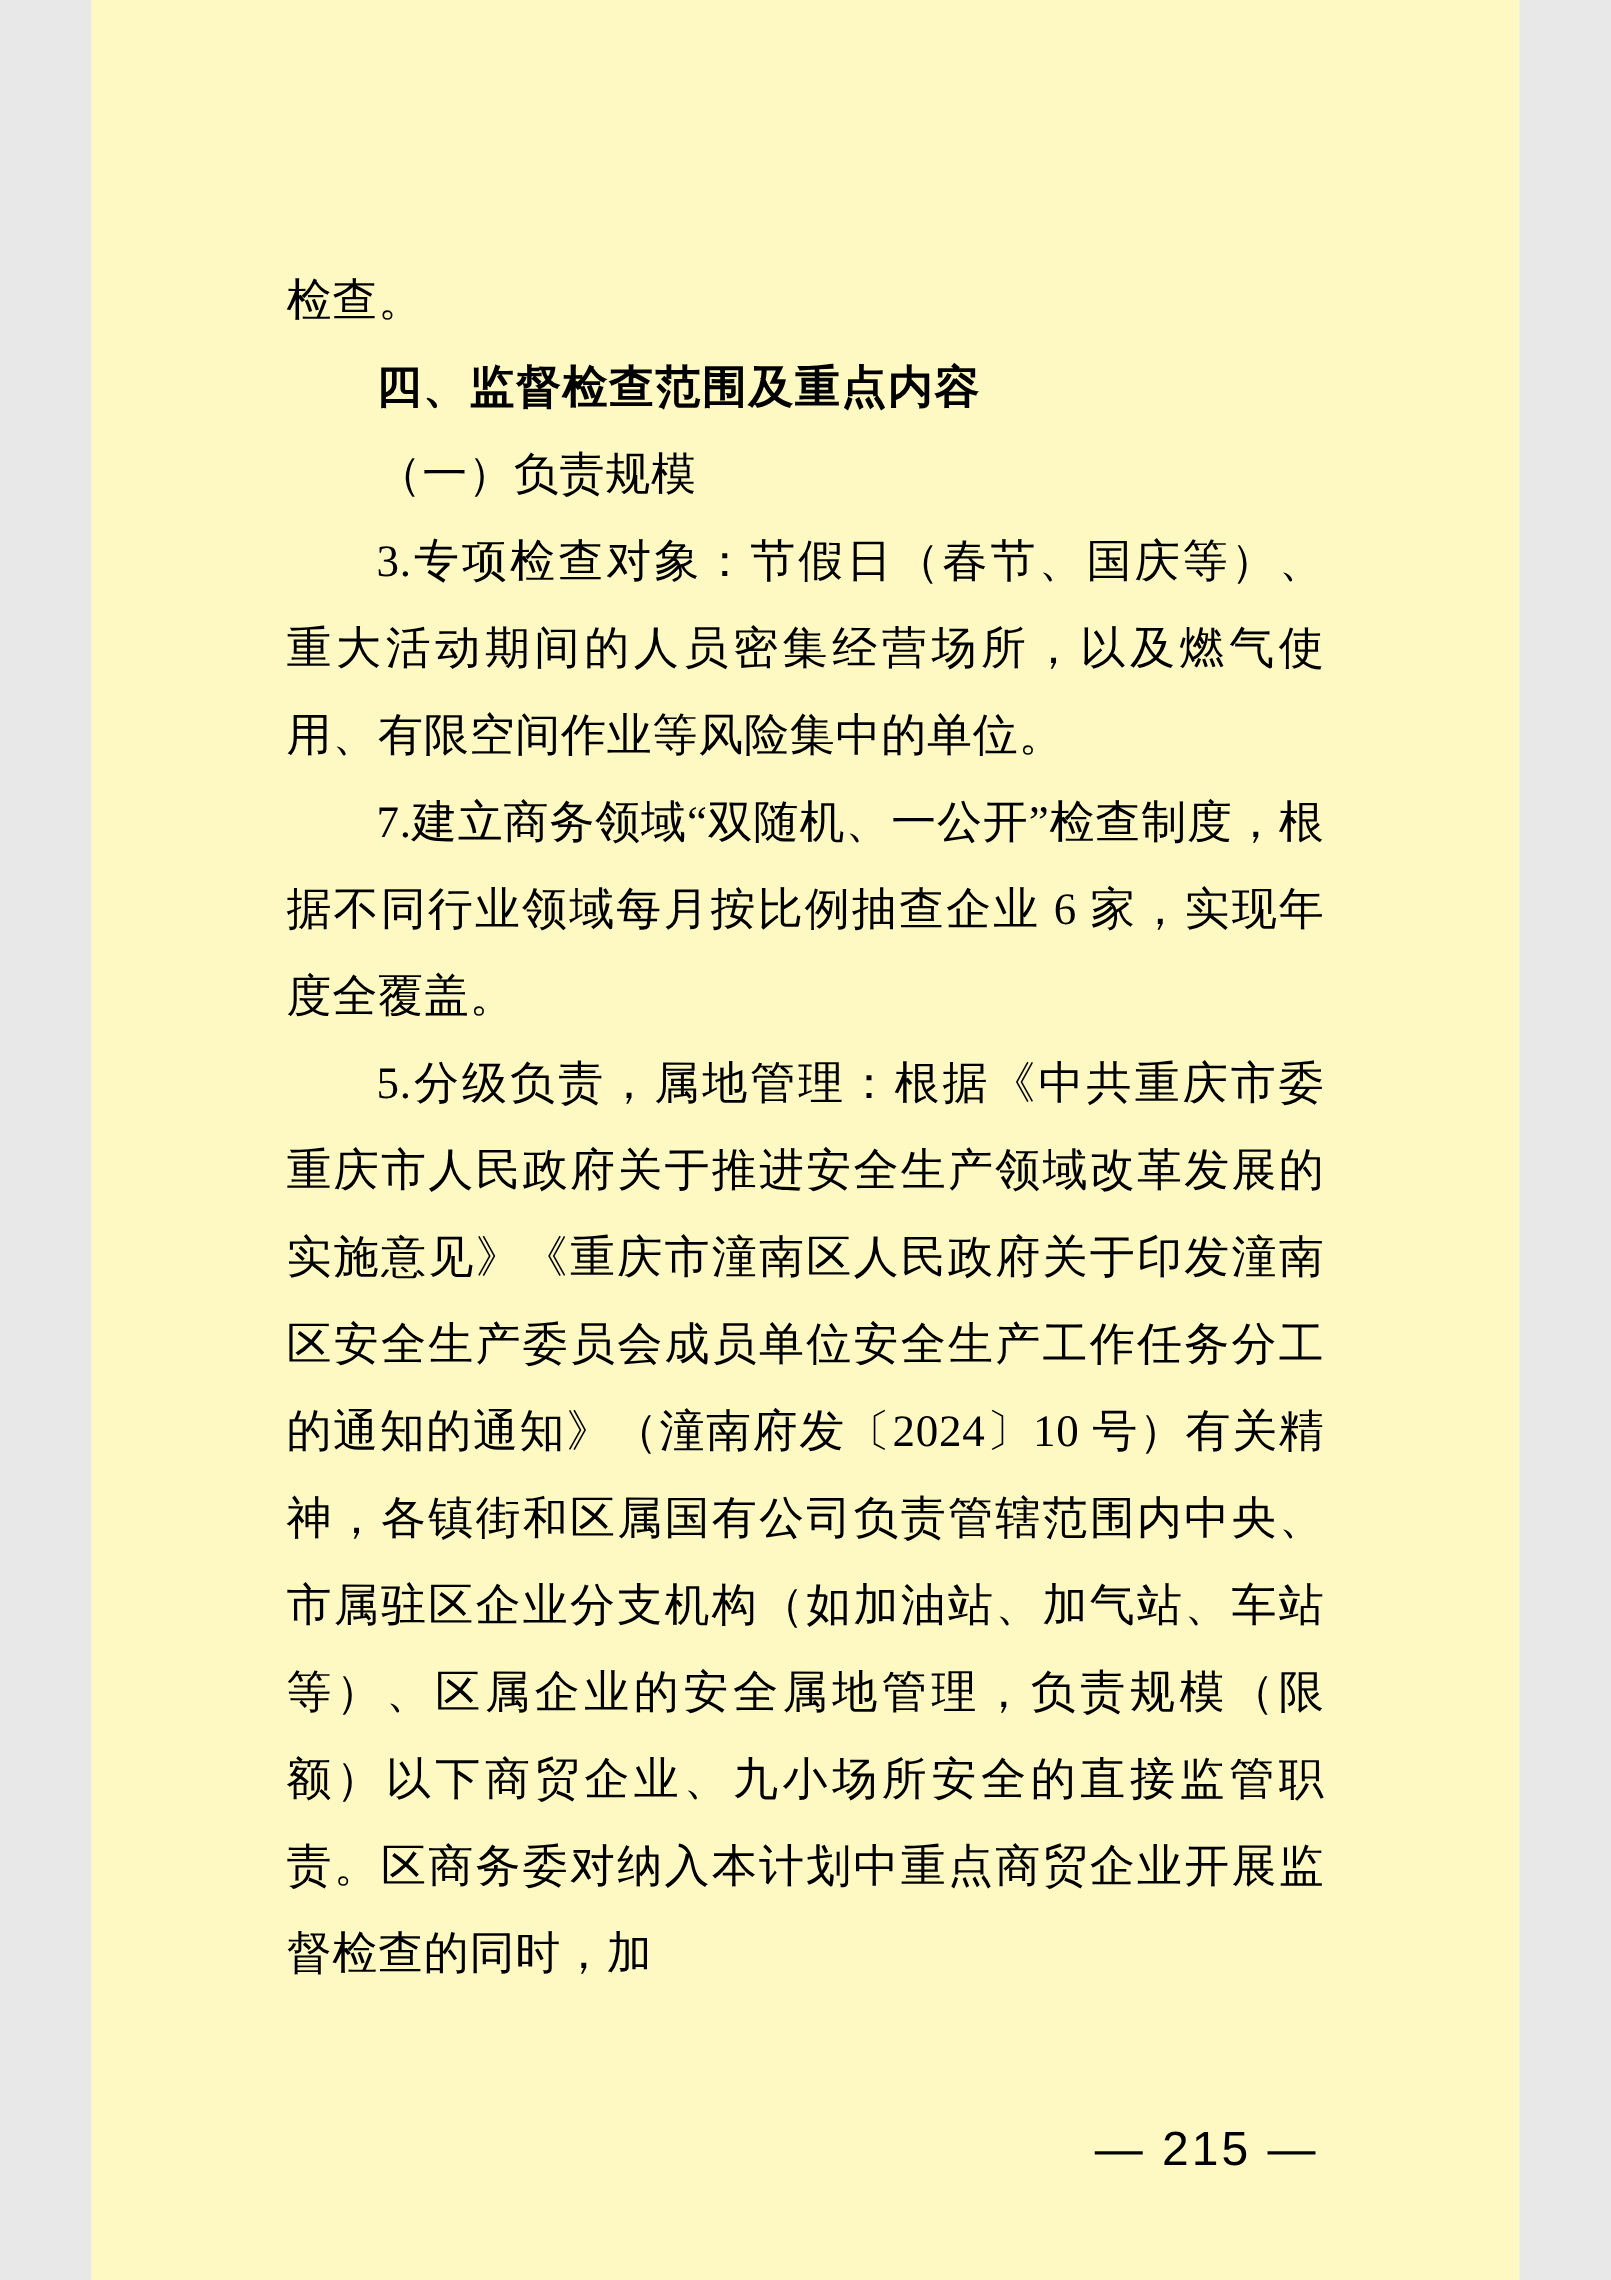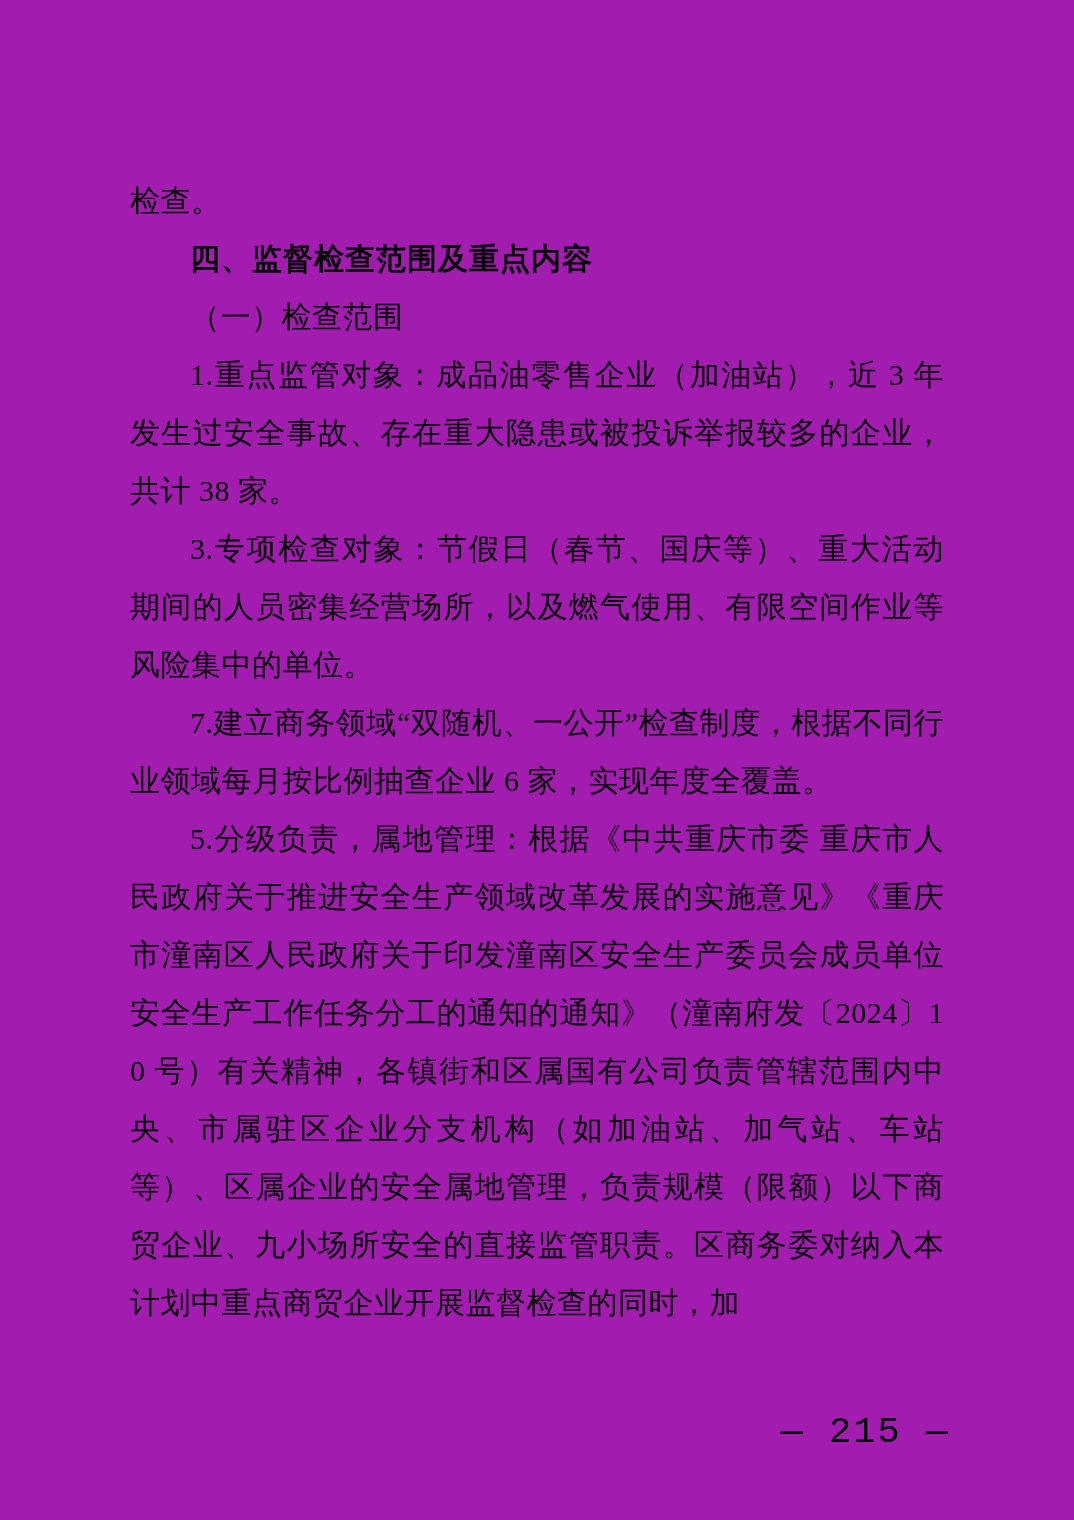--- a/index.html
+++ b/index.html
@@ -2,24 +2,24 @@
 <html><head>
 <meta charset="utf-8">
 <style>
   html, body {
     margin: 0;
     padding: 0;
     background: #e8e8e8;
   }
   .page {
     position: relative;
-    width: 1074px;
+    width: 952px;
     height: 1520px;
     margin: 0 auto;
-    background: #a21caf;
+    background: #fef9c3;
     box-sizing: border-box;
     padding: 172px 130px 0 130px;
     font-family: "Liberation Serif", "DejaVu Serif", serif;
     color: #000000;
     overflow: hidden;
   }
   .para {
     margin: 0;
     font-size: 30px;
     line-height: 58px;
@@ -34,40 +34,39 @@
   .heading {
     font-family: Liberation Sans, sans-serif;
     font-weight: 700;
     letter-spacing: 1px;
   }
   .subheading {
     font-weight: 400;
   }
   .page-number {
     position: absolute;
-    right: 124px;
+    right: 134px;
     bottom: 72px;
-    font-size: 37px;
+    font-size: 32px;
     line-height: 32px;
     letter-spacing: 2px;
-    font-family: Liberation Mono, monospace;
+    font-family: Liberation Sans, sans-serif;
   }
 </style>
 </head>
 <body>
 
 <div class="page">
 
   <p class="para">检查。</p>
 
   <p class="para indent heading">四、监督检查范围及重点内容</p>
 
-  <p class="para indent subheading">（一）检查范围</p>
+  <p class="para indent subheading">（一）负责规模</p>
 
-  <p class="para indent">1.重点监管对象：成品油零售企业（加油站），近 3 年发生过安全事故、存在重大隐患或被投诉举报较多的企业，共计 38 家。</p>
 
 
   <p class="para indent">3.专项检查对象：节假日（春节、国庆等）、重大活动期间的人员密集经营场所，以及燃气使用、有限空间作业等风险集中的单位。</p>
 
   <p class="para indent">7.建立商务领域“双随机、一公开”检查制度，根据不同行业领域每月按比例抽查企业 6 家，实现年度全覆盖。</p>
 
   <p class="para indent">5.分级负责，属地管理：根据《中共重庆市委 重庆市人民政府关于推进安全生产领域改革发展的实施意见》《重庆市潼南区人民政府关于印发潼南区安全生产委员会成员单位安全生产工作任务分工的通知的通知》（潼南府发〔2024〕10 号）有关精神，各镇街和区属国有公司负责管辖范围内中央、市属驻区企业分支机构（如加油站、加气站、车站等）、区属企业的安全属地管理，负责规模（限额）以下商贸企业、九小场所安全的直接监管职责。区商务委对纳入本计划中重点商贸企业开展监督检查的同时，加</p>
 
   <div class="page-number">— 215 —</div>
 

